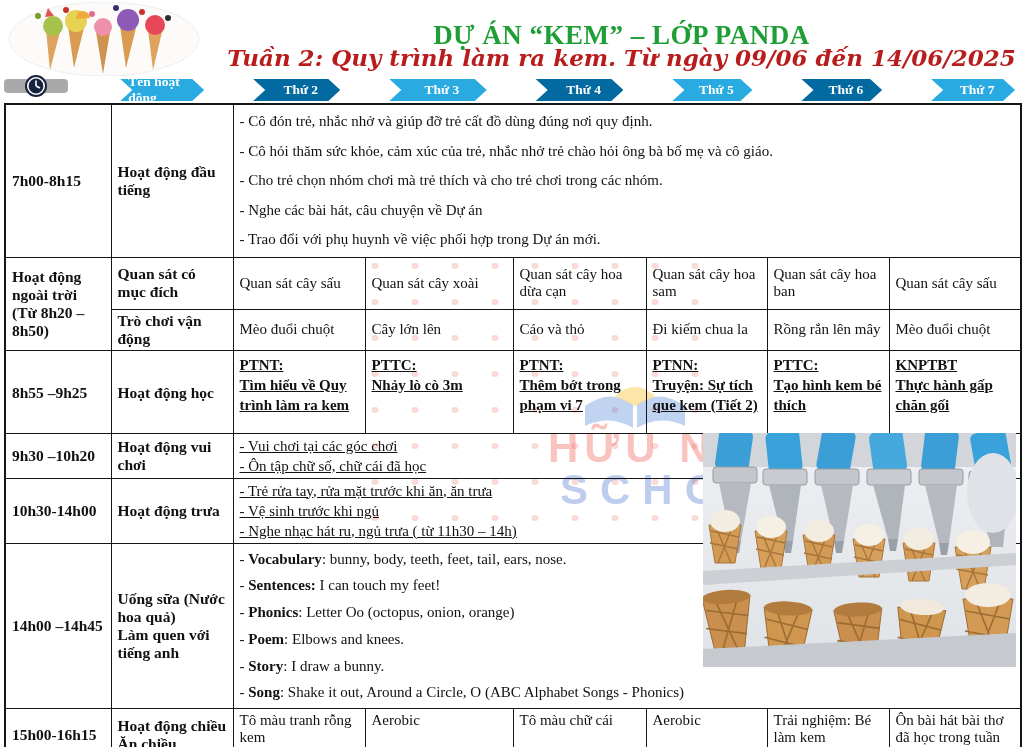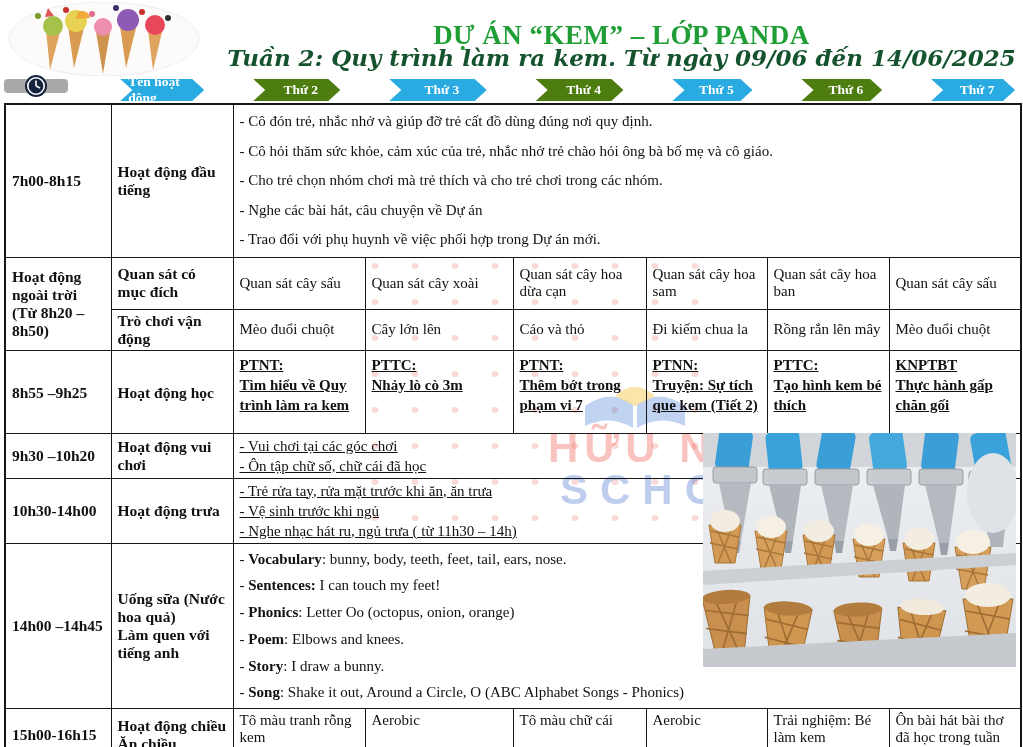--- a/index.html
+++ b/index.html
@@ -4,32 +4,32 @@
 <style>
   * { margin:0; padding:0; box-sizing:border-box; }
   html,body { width:1023px; height:747px; background:#fff; font-family:"Liberation Serif", serif; overflow:hidden; }
   .page { position:relative; width:1023px; height:747px; background:#fff; }
 
   
   .logo { position:absolute; left:8px; top:2px; width:192px; height:74px; }
   .title { position:absolute; left:225px; right:5px; top:20px; text-align:center;
            font-size:27px; font-weight:bold; color:#1f9e35; letter-spacing:.5px; }
   .subtitle { position:absolute; left:225px; right:5px; top:44px; text-align:center;
-           font-size:23px; font-style:italic; font-weight:bold; color:#14532d; font-family:"DejaVu Serif", serif; }
+           font-size:23px; font-style:italic; font-weight:bold; color:#b91c1c; font-family:"DejaVu Serif", serif; }
 
   
   .navbar { position:absolute; left:4px; top:79px; width:1016px; height:14px; display:flex; align-items:stretch;gap:44px; }
   .clockbox { width:100px; margin-right:8px; background:#a9a9a9; border-radius:4px;
               display:flex; align-items:center; justify-content:center; }
   .arrow { height:22px; display:flex; align-items:center; justify-content:center;
            color:#fff; font-size:13.5px; font-weight:bold; margin-right:5px;
            clip-path:polygon(0% 0%, calc(100% - 12px) 0%, 100% 50%, calc(100% - 12px) 100%, 0% 100%, 12px 50%);
            padding-left:8px; }
   .arrow.blue { background:#29abe2; }
-  .arrow.orange { background:#4d7c0f; }
+  .arrow.orange { background:#0369a1; }
   .aw0{width:126px}.aw1{width:131px}.aw2{width:147px}.aw3{width:132px}.aw4{width:120px}.aw5{width:121px}.aw6{width:126px}
 
   
   .wm-dots { position:absolute; left:355px; top:248px; width:350px; height:275px; z-index:0;
              background-image:radial-gradient(rgba(225,70,55,.20) 3px, rgba(225,70,55,0) 4px);
              background-size:40px 36px; }
   .wm-book { position:absolute; left:575px; top:366px; z-index:0; opacity:.55; }
   .wm-t1 { position:absolute; left:548px; top:424px; z-index:0; font-family:"Liberation Sans",sans-serif;
            font-size:42px; font-weight:bold; color:rgba(235,60,45,.30); letter-spacing:6px; white-space:nowrap; }
   .wm-t2 { position:absolute; left:560px; top:466px; z-index:0; font-family:"Liberation Sans",sans-serif;

